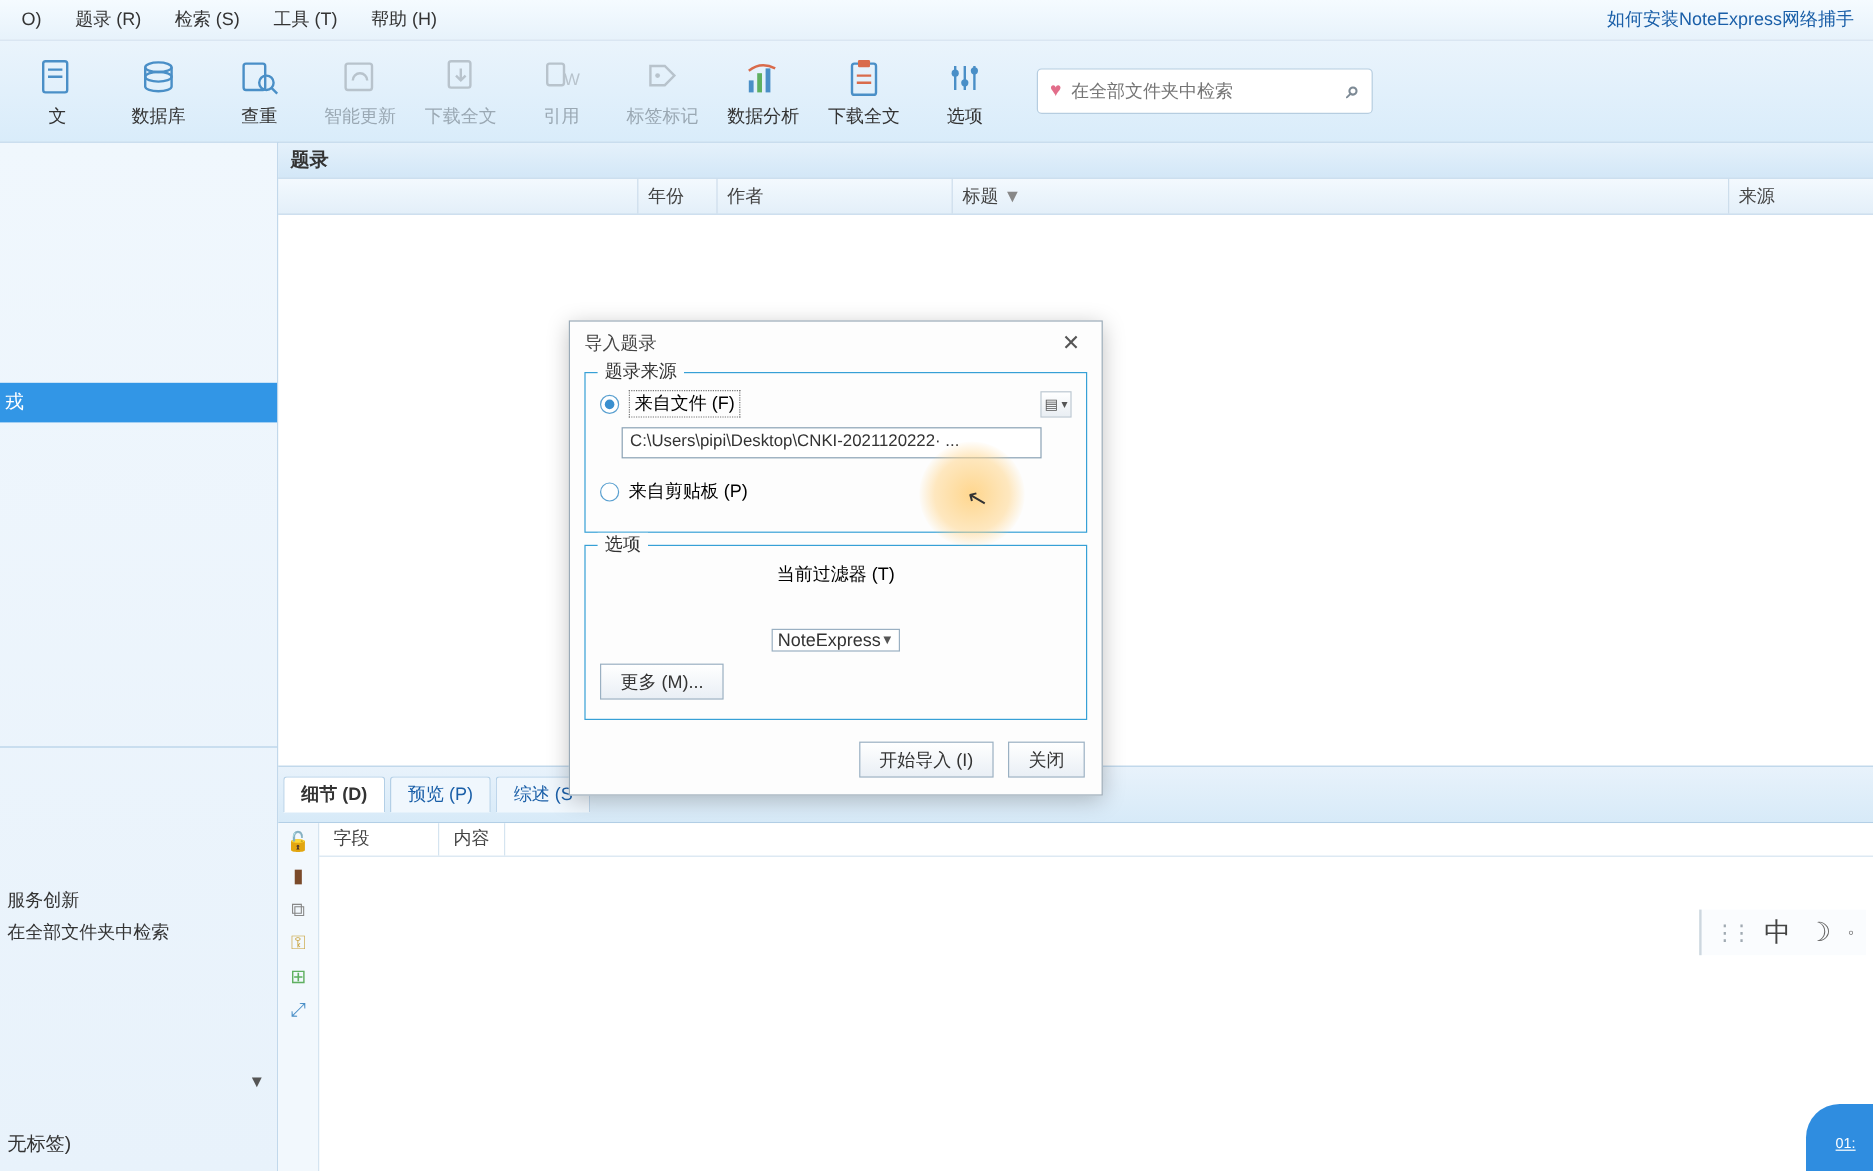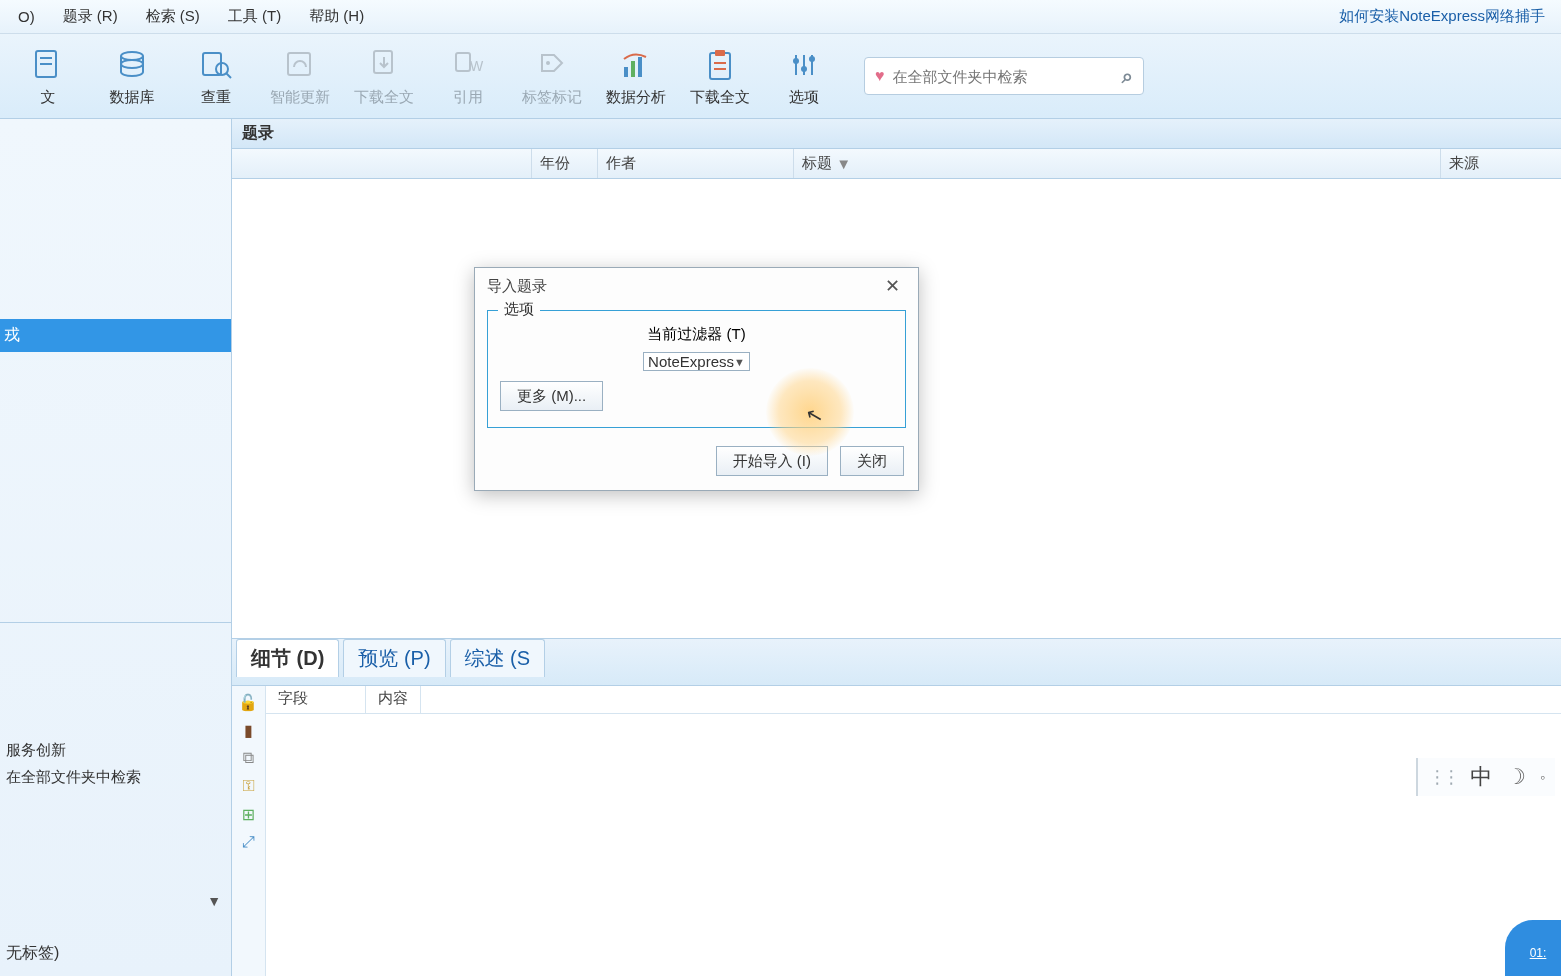--- a/index.html
+++ b/index.html
@@ -31,21 +31,21 @@
 .bottom-panel .line { padding: 4px 6px; white-space: nowrap; overflow: hidden; }
 .drop-chev { text-align: right; padding: 2px 10px; color: #555; font-size: 14px; }
 .tag-line { padding: 8px 6px; font-size: 16px; }
 
 
 .right { flex: 1; display: flex; flex-direction: column; }
 .panel-header { height: 30px; background: linear-gradient(#e5f1fb,#d3e7f7); border-bottom: 1px solid #b3cfe6; padding: 4px 10px; font-size: 16px; font-weight: bold; color: #333; }
 .col-headers { height: 30px; background: linear-gradient(#f3f9fe,#e3eff9); border-bottom: 1px solid #b3cfe6; display: flex; align-items: center; font-size: 15px; color: #444; }
 .col-headers .col { border-right: 1px solid #cdddeb; height: 100%; display: flex; align-items: center; padding: 0 8px; }
 .record-area { flex: 1; background: #fff; }
-.detail-tabs { height: 48px; background: linear-gradient(#e8f2fb,#d7eaf8); border-top: 1px solid #b3cfe6; border-bottom: 1px solid #b3cfe6; display: flex; align-items: flex-start; font-size: 20px; }
+.detail-tabs { height: 48px; background: linear-gradient(#e8f2fb,#d7eaf8); border-top: 1px solid #b3cfe6; border-bottom: 1px solid #b3cfe6; display: flex; align-items: center; font-size: 15px; }
 .detail-tabs .tab { padding: 5px 14px; border: 1px solid #b3cfe6; border-bottom: none; background: #f0f7fd; margin-left: 4px; border-radius: 3px 3px 0 0; color: #1a5fa8; cursor: default;}
 .detail-tabs .tab.active { background: #fff; color: #333; font-weight: bold; }
 .detail-body { flex: 0 0 290px; display: flex; background: #fff; border-top: none; }
 .side-icons { width: 34px; background: #f2f8fd; border-right: 1px solid #d5e4f0; display: flex; flex-direction: column; align-items: center; padding-top: 4px; gap: 4px; }
 .side-icons .sicon { width: 24px; height: 24px; display:flex; align-items:center; justify-content:center; font-size:16px; }
 .detail-cols { flex: 1; }
 .detail-head { height: 28px; display: flex; border-bottom: 1px solid #d5e4f0; font-size: 15px; color: #444; }
 .detail-head .dc { padding: 3px 12px; border-right: 1px solid #d5e4f0; }
 
 
@@ -57,21 +57,21 @@
 .radio-row { display: flex; align-items: center; gap: 8px; margin-bottom: 8px; }
 .radio-outer { width: 16px; height: 16px; border-radius: 50%; border: 1.5px solid #5aa0d0; display:flex; align-items:center; justify-content:center; background:#fff;}
 .radio-outer.sel::after { content:''; width:8px; height:8px; border-radius:50%; background:#3a8fcf; }
 .radio-label { font-size: 15px; }
 .radio-label.boxed { border: 1px dotted #777; padding: 1px 4px; }
 .opt-btn { margin-left: auto; width: 26px; height: 22px; border: 1px solid #bcc8d2; background: linear-gradient(#fff,#e9eef3); display:flex; align-items:center; justify-content:center; font-size:12px; color:#555;}
 .opt-btn::after { content:'▾'; margin-left:3px; font-size:10px; }
 .file-input { width: 350px; height: 26px; border: 1px solid #8aa2b5; background: #fff; padding: 2px 6px; font-size: 14px; color: #333; overflow: hidden; white-space: nowrap; margin-left: 18px; }
 .filter-row { display: flex; align-items: center; gap: 8px; margin-bottom: 10px; flex-direction: column; }
 .filter-row label { font-size: 15px; }
-.combo { flex: 1; height: 28px; border: 1px solid #9ab0c2; background: #fff; display: flex; align-items: center; justify-content: space-between; padding: 0 4px; font-size: 15px; }
+.combo { flex: 1; height: 28px; border: 1px solid #9ab0c2; background: #fff; display: flex; align-items: center; justify-content: space-between; padding: 0 4px; font-size: 15px; margin-top: 28px; }
 .combo .cv { color:#333; }
 .combo .ar { color:#555; font-size:11px; }
 .btn { height: 30px; padding: 0 16px; border: 1px solid #9ab0c2; background: linear-gradient(#fff,#e9eff5); font-size: 15px; color: #333; display:inline-flex; align-items:center; cursor:default;}
 .dlg-buttons { display: flex; justify-content: flex-end; gap: 12px; padding: 8px 14px 14px; }
 
 
 .cursor-glow { position: absolute; left: 766px; top: 368px; width: 88px; height: 88px; border-radius: 50%; background: radial-gradient(circle, rgba(255,210,130,0.9) 0%, rgba(255,210,130,0.5) 50%, rgba(255,210,130,0) 72%); pointer-events:none; }
 .cursor-arrow { position: absolute; left: 806px; top: 403px; font-size: 20px; color: #333; pointer-events:none; transform: rotate(-15deg); }
 
 
@@ -255,20 +255,34 @@
     </div>
   </div>
 </div>
 
 <div class="dialog-mask">
   <div class="dlg-title">
     <span>导入题录</span>
     <span class="dlg-close">✕</span>
   </div>
   <div class="fieldset">
+    <div class="legend">题录来源</div>
+    <div class="radio-row">
+      <div class="radio-outer sel"></div>
+      <span class="radio-label boxed">来自文件 (F)</span>
+      <div class="opt-btn">▤</div>
+    </div>
+    <div class="file-input">C:\Users\pipi\Desktop\CNKI-2021120222· ...</div>
+    <div style="height:18px"></div>
+    <div class="radio-row">
+      <div class="radio-outer"></div>
+      <span class="radio-label">来自剪贴板 (P)</span>
+    </div>
+  </div>
+  <div class="fieldset">
     <div class="legend">选项</div>
     <div class="filter-row">
       <label>当前过滤器 (T)</label>
       <div class="combo">
         <span class="cv">NoteExpress</span>
         <span class="ar">▼</span>
       </div>
     </div>
     <button class="btn">更多 (M)...</button>
   </div>

